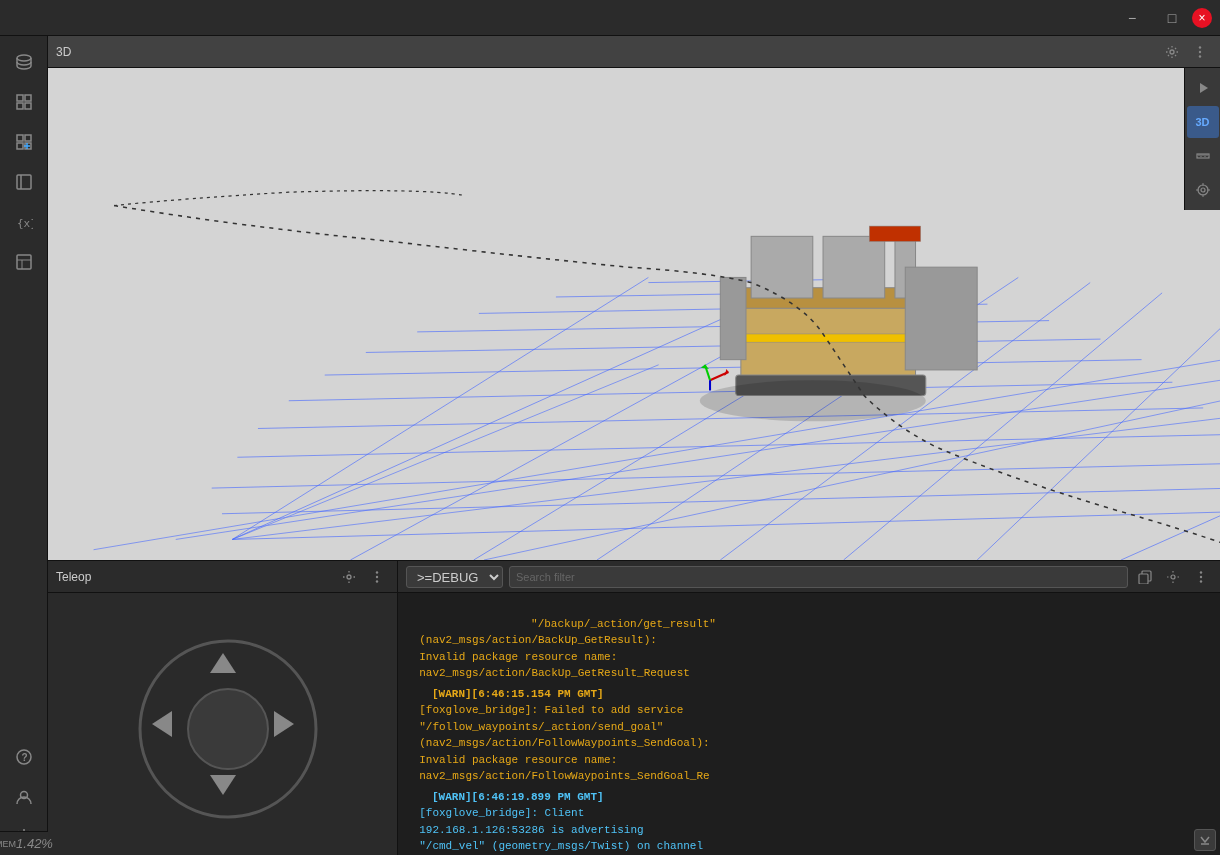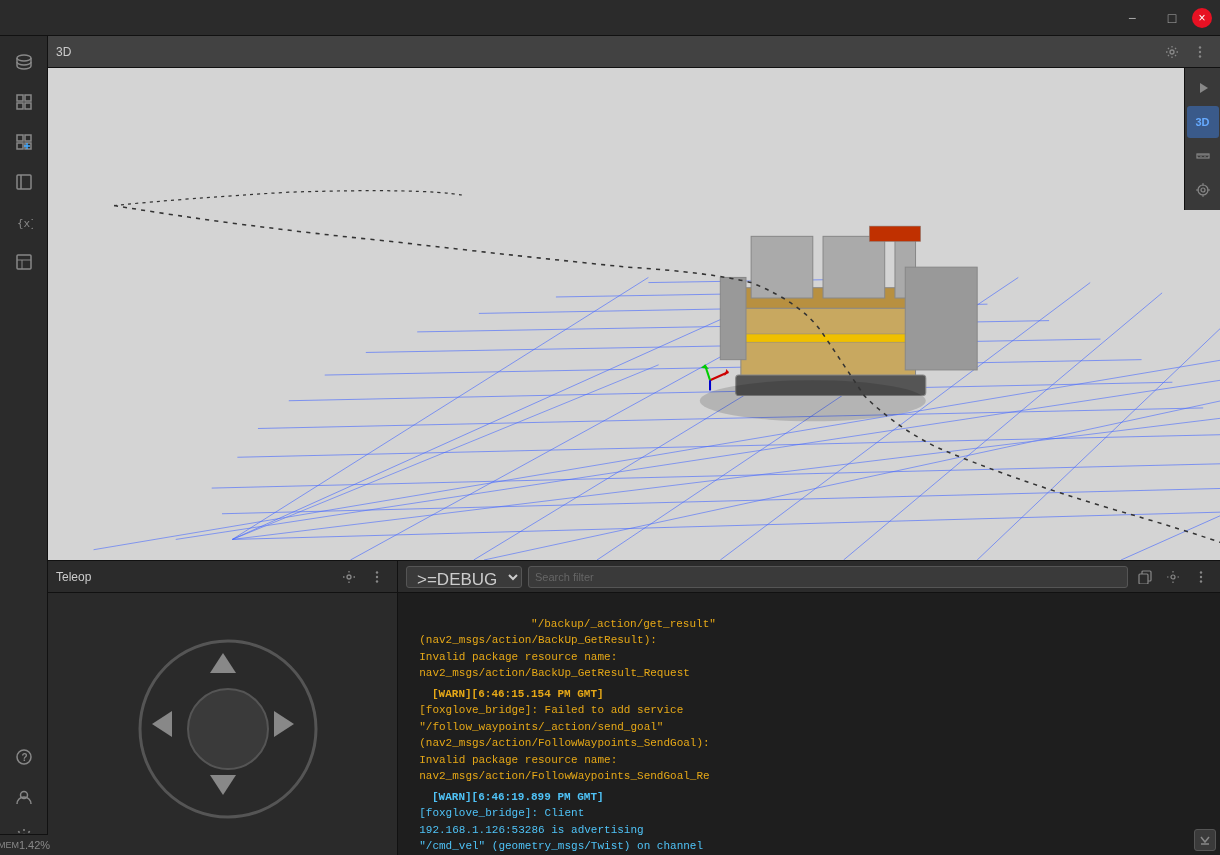--- a/index.html
+++ b/index.html
@@ -222,21 +222,21 @@
       align-items: center;
       padding: 0 8px;
       gap: 6px;
       border-bottom: 1px solid #111;
       flex-shrink: 0;
     }
     #log-level-select {
       background: #3a3a3a;
       border: 1px solid #555;
       color: #ccc;
-      font-size: 17px;
+      font-size: 13px;
       padding: 2px 6px;
       border-radius: 3px;
       height: 22px;
       cursor: pointer;
     }
     #log-search {
       flex: 1;
       background: #3a3a3a;
       border: 1px solid #555;
       color: #ccc;
@@ -624,15 +624,15 @@
         </div>
       </div>
 
     </div>
   </div>
 </div>
 
 <div style="position:fixed; bottom:0; left:0; width:48px; background:#2b2b2b; border-top:1px solid #111; padding:4px 0; display:flex; flex-direction:column; align-items:center; gap:2px; z-index:100;">
   <div style="display:flex;flex-direction:row;align-items:center;">
     <span style="color:#888;font-size:9px;">MEM</span>
-    <span style="color:#888;font-size:11px;">1.42%</span>
+    <span style="color:#888;font-size:13px;font-style:italic;">1.42%</span>
   </div>
 </div>
 
 </body></html>

